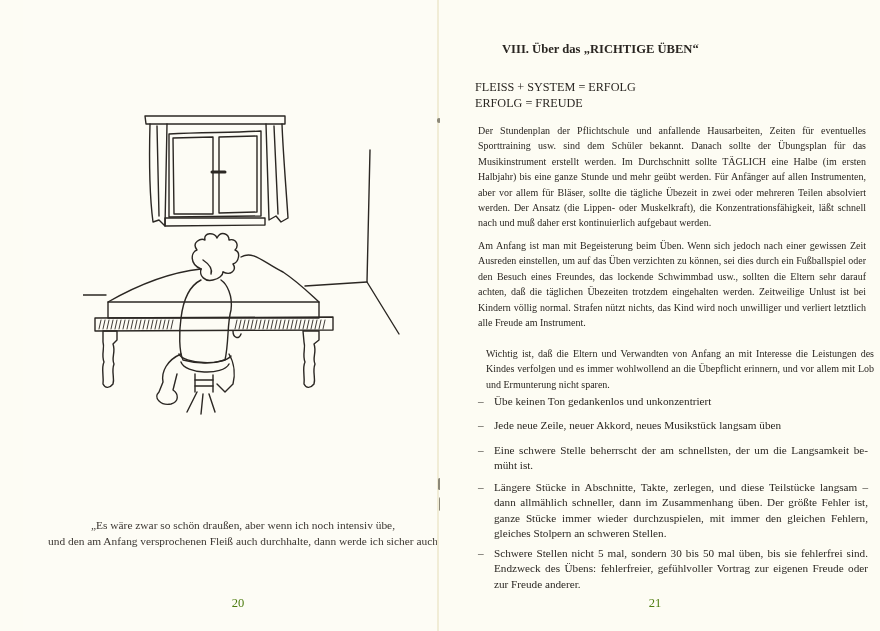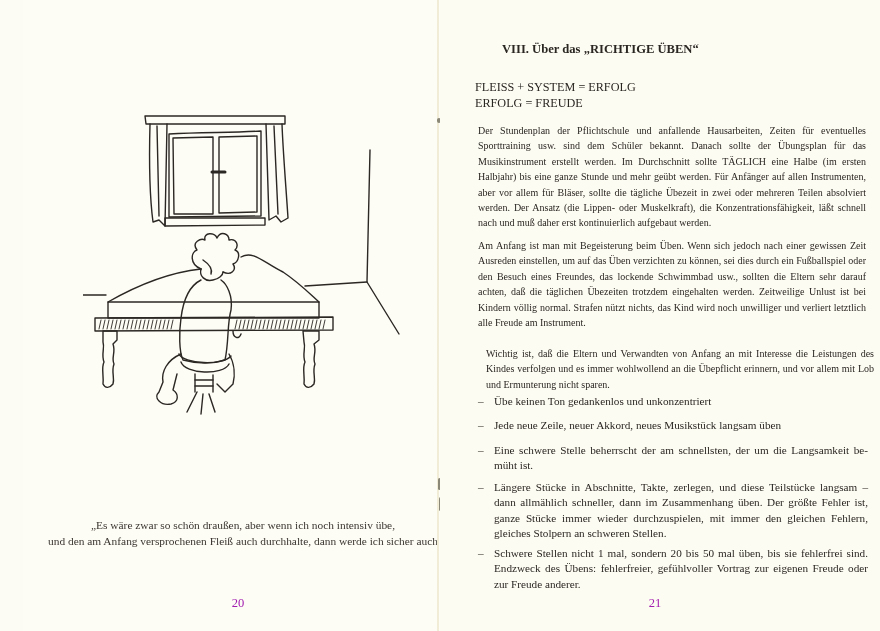--- a/index.html
+++ b/index.html
@@ -20,21 +20,21 @@
   }
   .staple { position:absolute; width:4px; background:#8c8878; border-radius:2px; }
 
   .illustration { position:absolute; left:60px; top:92px; width:370px; height:330px; }
 
   .caption {
     position:absolute; left:12px; top:518px; width:416px;
     text-align:center; font-size:11.4px; line-height:15.5px; color:#3a3530;
   }
   .page-number {
-    position:absolute; width:40px; text-align:center; font-size:12.5px; color:#a21caf;
+    position:absolute; width:40px; text-align:center; font-size:12.5px; color:#4d7c0f;
   }
   .pn-left { left:195px; top:596px; }
   .pn-right { left:195px; top:596px; }
 
   .content { position:absolute; left:475px; top:0; width:392px; }
   .chapter-title {
     position:absolute; left:5px; top:42px; font-weight:bold; font-size:12.6px; white-space:nowrap;margin-left:22px;
   }
   .formula {
     position:absolute; left:0; width:392px; font-size:12.2px;
@@ -153,16 +153,16 @@
     <div class="rule-item r3">
       <span class="dash">–</span>
       <span class="txt">Eine schwere Stelle beherrscht der am schnellsten, der um die Langsamkeit be­müht ist.</span>
     </div>
     <div class="rule-item r4">
       <span class="dash">–</span>
       <span class="txt">Längere Stücke in Abschnitte, Takte, zerlegen, und diese Teilstücke langsam – dann allmählich schneller, dann im Zusammenhang üben. Der größte Fehler ist, ganze Stücke immer wieder durchzuspielen, mit immer den gleichen Fehlern, gleiches Stolpern an schweren Stellen.</span>
     </div>
     <div class="rule-item r5">
       <span class="dash">–</span>
-      <span class="txt">Schwere Stellen nicht 1 mal, sondern 20 bis 50 mal üben, bis sie fehlerfrei sind. Endzweck des Übens: fehlerfreier, gefühlvoller Vortrag zur eigenen Freude oder zur Freude anderer.</span>
+      <span class="txt">Schwere Stellen nicht 5 mal, sondern 30 bis 50 mal üben, bis sie fehlerfrei sind. Endzweck des Übens: fehlerfreier, gefühlvoller Vortrag zur eigenen Freude oder zur Freude anderer.</span>
     </div>
   </div>
 </div>
 
 </body></html>

